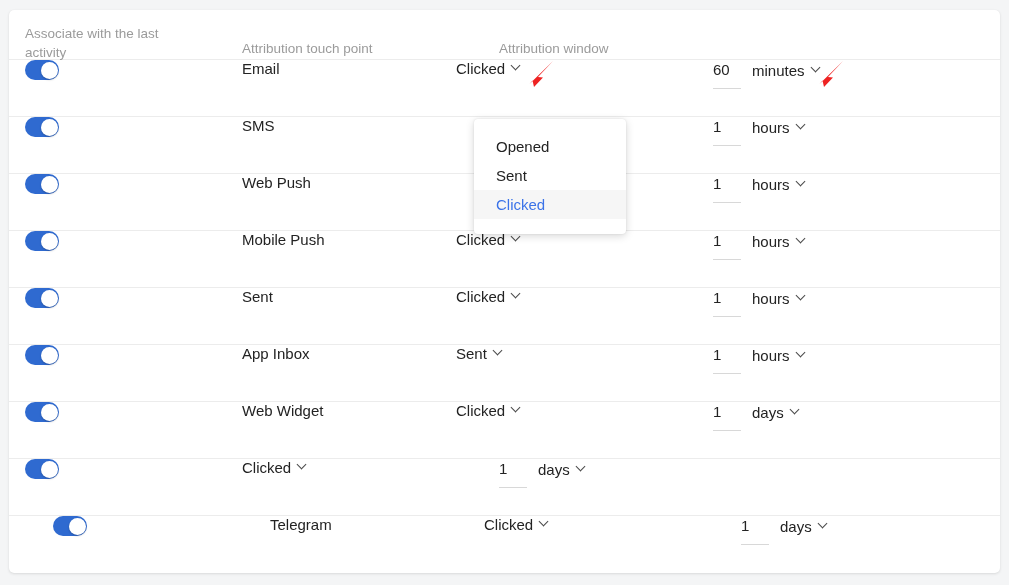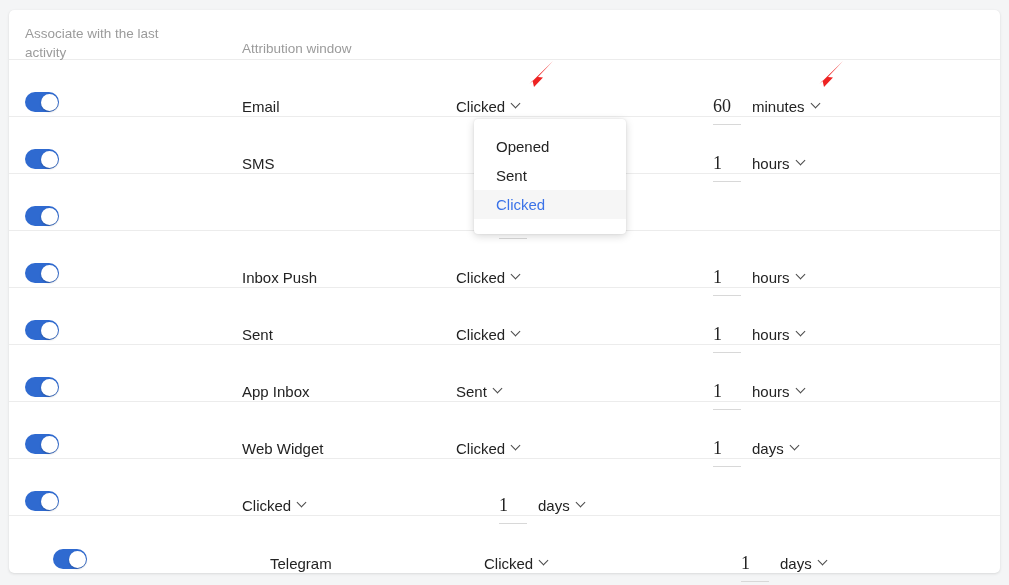--- a/index.html
+++ b/index.html
@@ -32,21 +32,21 @@
     height: 563px;
     background: #ffffff;
     border-radius: 5px;
     box-shadow: 0 1px 3px rgba(0,0,0,0.11), 0 0 1px rgba(0,0,0,0.06);
     overflow: visible;
   }
 
   
   .row {
     display: flex;
-    align-items: flex-end;
+    align-items: flex-start;
     width: 100%;
     position: relative;
   }
 
   .col-toggle { width: 233px; padding-left: 16px; flex: none; }
   .col-channel { width: 214px; flex: none; }
   .col-touch   { width: 257px; flex: none; }
   .col-window  { width: 287px; flex: none; }
 
   
@@ -137,25 +137,24 @@
     display: flex;
     align-items: center;
     gap: 13px;
   }
   .num-field {
     position: relative;
     min-width: 26px;
     text-align: left;
   }
   .num-val {
-    font-size: 18px;
+    font-size: 15px;
     color: #232323;
     display: block;
     line-height: 20px;
-    font-family: Liberation Serif, serif;
   }
   .num-underline {
     position: absolute;
     left: 0;
     bottom: -9px;
     width: 28px;
     height: 1px;
     background: #d8d8d8;
   }
 
@@ -203,20 +202,23 @@
 
   <div class="card">
 
     <div class="row header-row">
       <div class="col-toggle">
         <div class="th th-multiline">
           <span>Associate with the last</span><br>
           <span>activity</span>
         </div>
       </div>
+      <div class="col-touch">
+        <div class="th">Attribution touch point</div>
+      </div>
       <div class="col-window">
         <div class="th">Attribution window</div>
       </div>
     </div>
 
     <div id="rows-container">
         <div class="row data-row">
           <div class="col-toggle"><span class="switch"><span class="knob"></span></span></div>
           <div class="col-channel"><span class="channel-name">Email</span></div>
           <div class="col-touch"><span class="select-btn">
@@ -248,37 +250,38 @@
               </span>
               <span class="select-btn">
                 <span>hours</span>
                 <span class="chev"></span>
               </span>
             </span>
           </div>
         </div>
         <div class="row data-row">
           <div class="col-toggle"><span class="switch"><span class="knob"></span></span></div>
+          <div class="col-channel"><span class="channel-name">Web Push</span></div>
           <div class="col-touch"></div>
           <div class="col-window">
             <span class="window-cell">
               <span class="num-field">
                 <span class="num-val">1</span>
                 <span class="num-underline"></span>
               </span>
               <span class="select-btn">
                 <span>hours</span>
                 <span class="chev"></span>
               </span>
             </span>
           </div>
         </div>
         <div class="row data-row">
           <div class="col-toggle"><span class="switch"><span class="knob"></span></span></div>
-          <div class="col-channel"><span class="channel-name">Inbox Push</span></div>
+          <div class="col-channel"><span class="channel-name">Mobile Push</span></div>
           <div class="col-touch"><span class="select-btn">
               <span>Clicked</span>
               <span class="chev"></span>
             </span></div>
           <div class="col-window">
             <span class="window-cell">
               <span class="num-field">
                 <span class="num-val">1</span>
                 <span class="num-underline"></span>
               </span>

